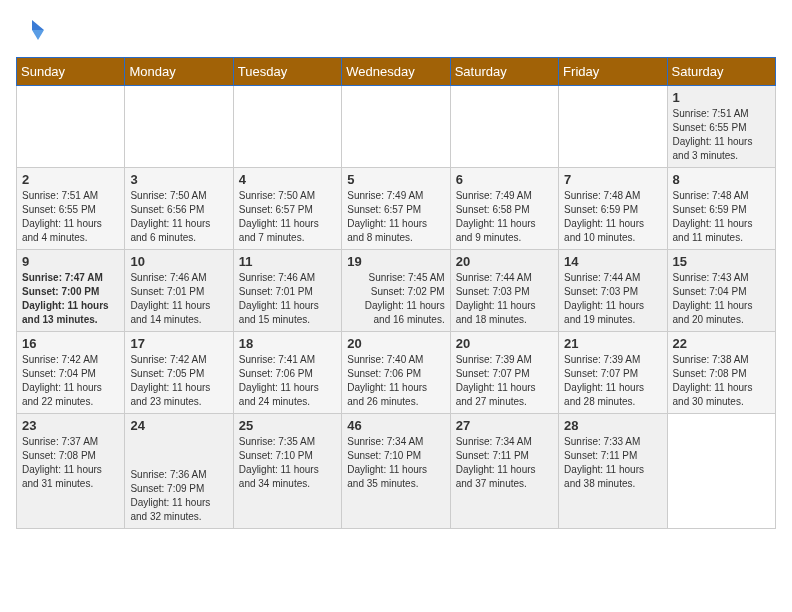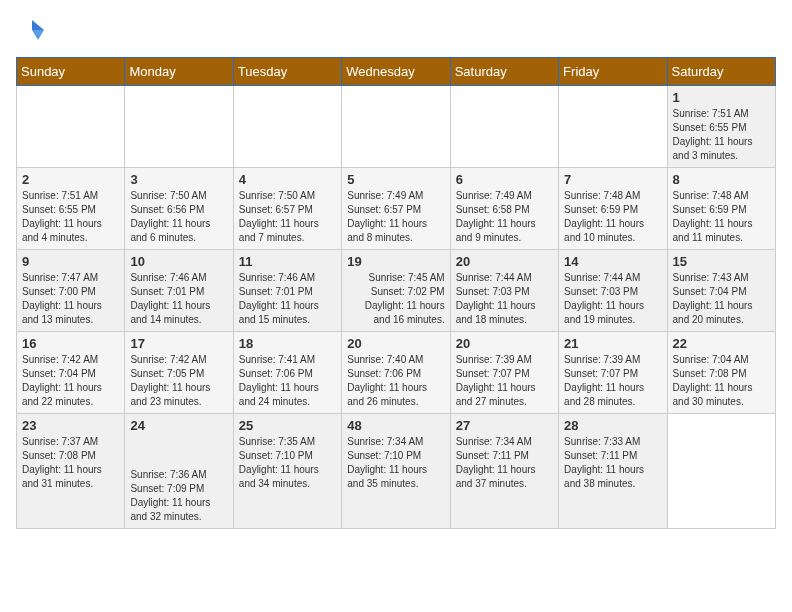--- a/index.html
+++ b/index.html
@@ -178,21 +178,21 @@
           <span class="day-num">8</span>
           <div class="day-info" style="white-space: pre-line;">Sunrise: 7:48 AM
 Sunset: 6:59 PM
 Daylight: 11 hours
 and 11 minutes.</div>
         </td>
       </tr>
       <tr class="row-even">
         <td>
           <span class="day-num">9</span>
-          <div class="day-info" style="white-space: pre-line;">Sunrise: 7:47 AM
+          <div class="day-info" style="white-space: pre-line; font-weight: bold;">Sunrise: 7:47 AM
 Sunset: 7:00 PM
 Daylight: 11 hours
 and 13 minutes.</div>
         </td>
         <td>
           <span class="day-num">10</span>
           <div class="day-info" style="white-space: pre-line;">Sunrise: 7:46 AM
 Sunset: 7:01 PM
 Daylight: 11 hours
 and 14 minutes.</div>
@@ -271,21 +271,21 @@
         </td>
         <td>
           <span class="day-num">21</span>
           <div class="day-info" style="white-space: pre-line;">Sunrise: 7:39 AM
 Sunset: 7:07 PM
 Daylight: 11 hours
 and 28 minutes.</div>
         </td>
         <td>
           <span class="day-num">22</span>
-          <div class="day-info" style="white-space: pre-line;">Sunrise: 7:04 AM
+          <div class="day-info" style="white-space: pre-line;">Sunrise: 7:38 AM
 Sunset: 7:08 PM
 Daylight: 11 hours
 and 30 minutes.</div>
         </td>
       </tr>
       <tr class="row-even">
         <td>
           <span class="day-num">23</span>
           <div class="day-info" style="white-space: pre-line;">Sunrise: 7:37 AM
 Sunset: 7:08 PM
@@ -300,21 +300,21 @@
 and 32 minutes.</div>
         </td>
         <td>
           <span class="day-num">25</span>
           <div class="day-info" style="white-space: pre-line;">Sunrise: 7:35 AM
 Sunset: 7:10 PM
 Daylight: 11 hours
 and 34 minutes.</div>
         </td>
         <td>
-          <span class="day-num">48</span>
+          <span class="day-num">46</span>
           <div class="day-info" style="white-space: pre-line;">Sunrise: 7:34 AM
 Sunset: 7:10 PM
 Daylight: 11 hours
 and 35 minutes.</div>
         </td>
         <td>
           <span class="day-num">27</span>
           <div class="day-info" style="white-space: pre-line;">Sunrise: 7:34 AM
 Sunset: 7:11 PM
 Daylight: 11 hours

